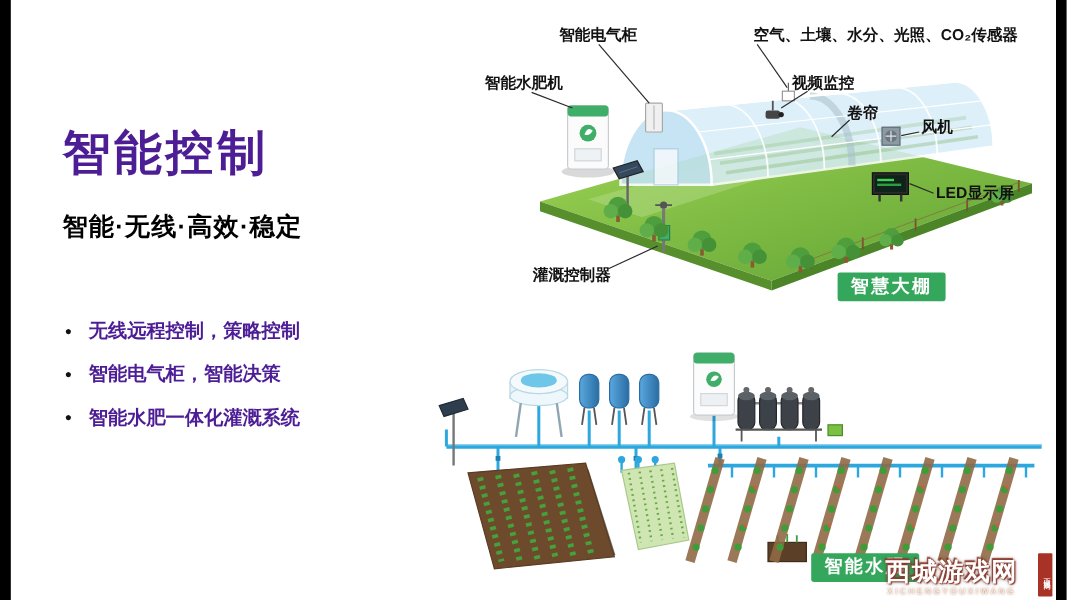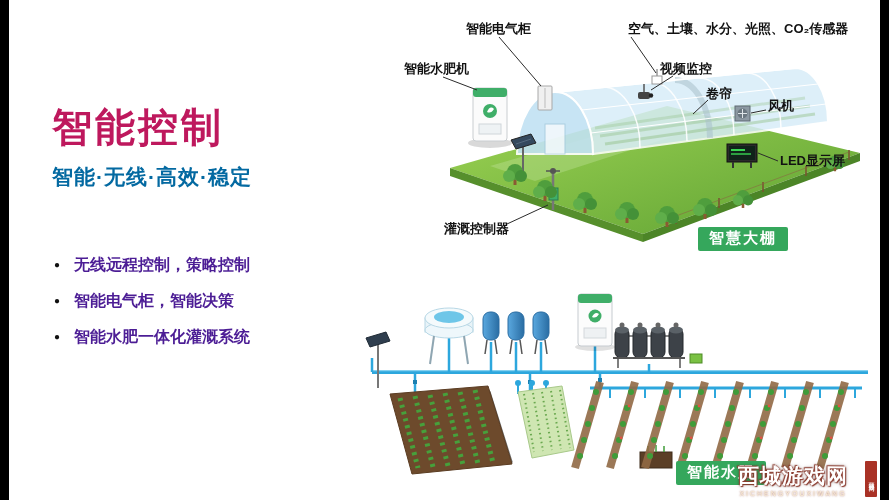--- a/index.html
+++ b/index.html
@@ -3,22 +3,22 @@
 <meta charset="utf-8">
 <style>
   * { margin:0; padding:0; box-sizing:border-box; }
   body { font-family:"Liberation Sans","DejaVu Sans",sans-serif; background:#777; }
   .stage { position:relative; width:889px; height:500px; background:#ffffff; overflow:hidden; margin:0 auto; }
   .edge-bar { position:absolute; top:0; width:9px; height:100%; background:#000; }
   .edge-bar.left { left:0; } .edge-bar.right { right:0; }
 
   
   .left-panel { position:absolute; left:52px; top:100px; width:300px; }
-  .title { font-size:40px; font-weight:800; color:#be185d; letter-spacing:3px; }
-  .subtitle { margin-top:8px; font-size:21px; font-weight:700; color:#0369a1; letter-spacing:1px; }
+  .title { font-size:40px; font-weight:800; color:#4c1d95; letter-spacing:3px; }
+  .subtitle { margin-top:20px; font-size:21px; font-weight:700; color:#000000; letter-spacing:1px; }
   .bullets { margin-top:56px; width:238px; list-style:none; }
   .bullets li { position:relative; padding-left:22px; font-size:16px; font-weight:600; color:#4c1d95; line-height:36px; }
   .bullets li::before { content:"●"; position:absolute; left:2px; top:0; font-size:10px; line-height:36px; color:#111; }
 
   
   .greenhouse-section { position:absolute; left:395px; top:6px; width:490px; height:258px; }
   .irrigation-section { position:absolute; left:360px; top:280px; width:522px; height:218px; }
   .badge { position:absolute; background:#35a75c; color:#fff; font-size:15px; font-weight:700;
            padding:2px 11px 3px; border-radius:2px; letter-spacing:2px; white-space:nowrap; }
   .badge.gh { left:303px; top:221px; }

